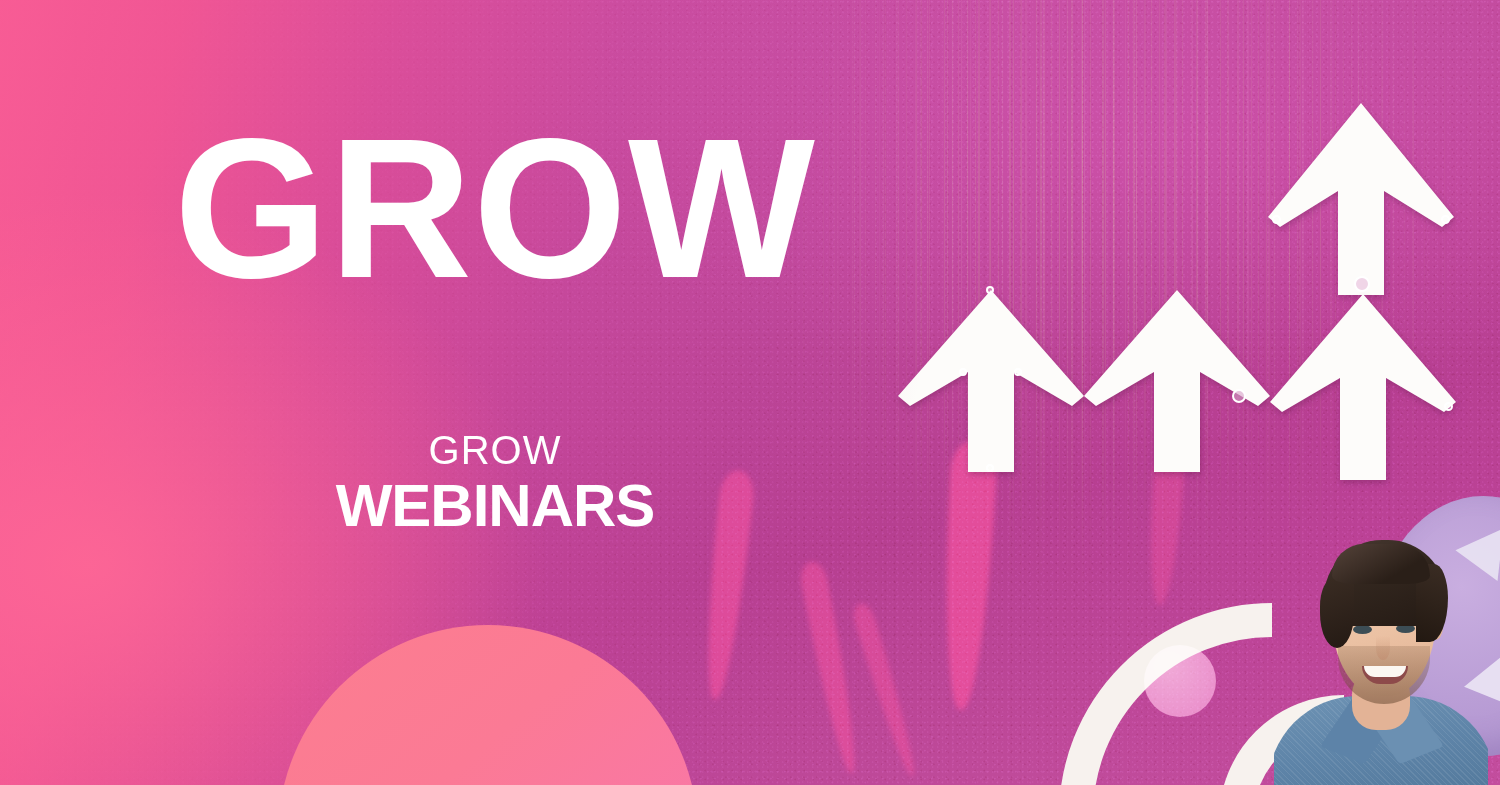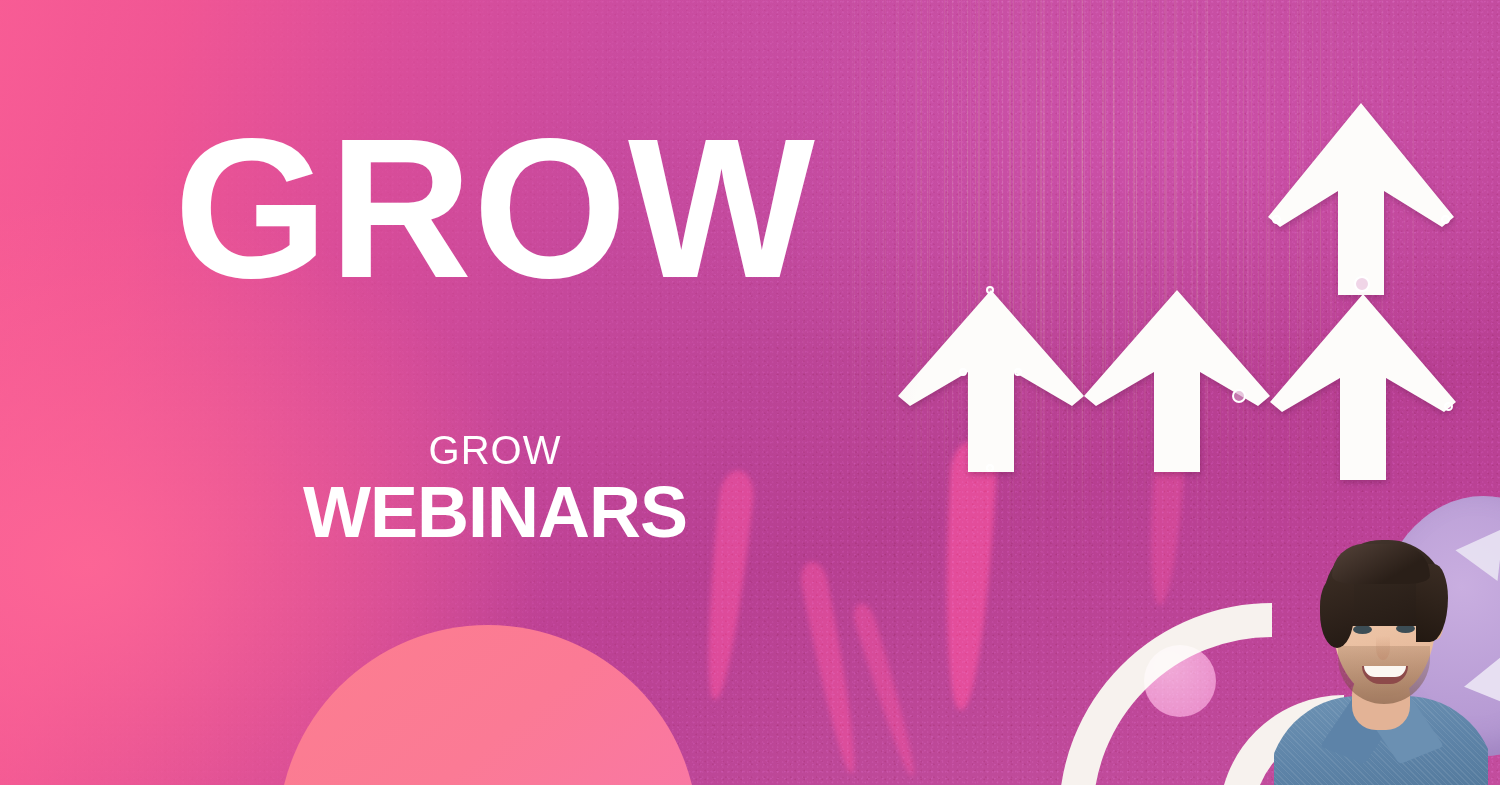--- a/index.html
+++ b/index.html
@@ -148,21 +148,21 @@
     border-top:26px solid transparent;border-bottom:26px solid transparent;border-right:40px solid #ffffff;
     position:relative;}
   .tri:after{content:"";position:absolute;left:10px;top:-18px;width:0;height:0;
     border-top:18px solid transparent;border-bottom:18px solid transparent;border-right:28px solid #C74A9D;}
   .saas{font-size:76px;font-weight:700;line-height:1;letter-spacing:-1px;
     background:linear-gradient(100deg,#FFFFFF 0%,#FFFFFF 30%,#D8F3F6 55%,#C4EEF4 78%,#BFEDF4 100%);
     -webkit-background-clip:text;background-clip:text;color:transparent;}
   .with{position:absolute;left:155px;top:428px;width:680px;text-align:center;
     font-size:40px;font-weight:400;color:#FFFFFF;letter-spacing:1px;}
   .webinars{position:absolute;left:155px;top:476px;width:680px;text-align:center;
-    font-size:72px;font-weight:700;color:#FFFFFF;letter-spacing:-1px;line-height:1;}
+    font-size:60px;font-weight:700;color:#FFFFFF;letter-spacing:-1px;line-height:1;}
 
   
   .badge-circle{position:absolute;left:278px;top:625px;width:420px;height:420px;border-radius:50%;
     background:linear-gradient(140deg,#FC7E8F 0%,#FB7A95 38%,#F977A5 70%,#F77BB0 100%);}
   .badge-label{position:absolute;left:278px;top:672px;width:420px;text-align:center;
     font-size:38px;font-weight:400;color:#FFFFFF;letter-spacing:1.5px;}
 </style>
 </head>
 <body>
 

